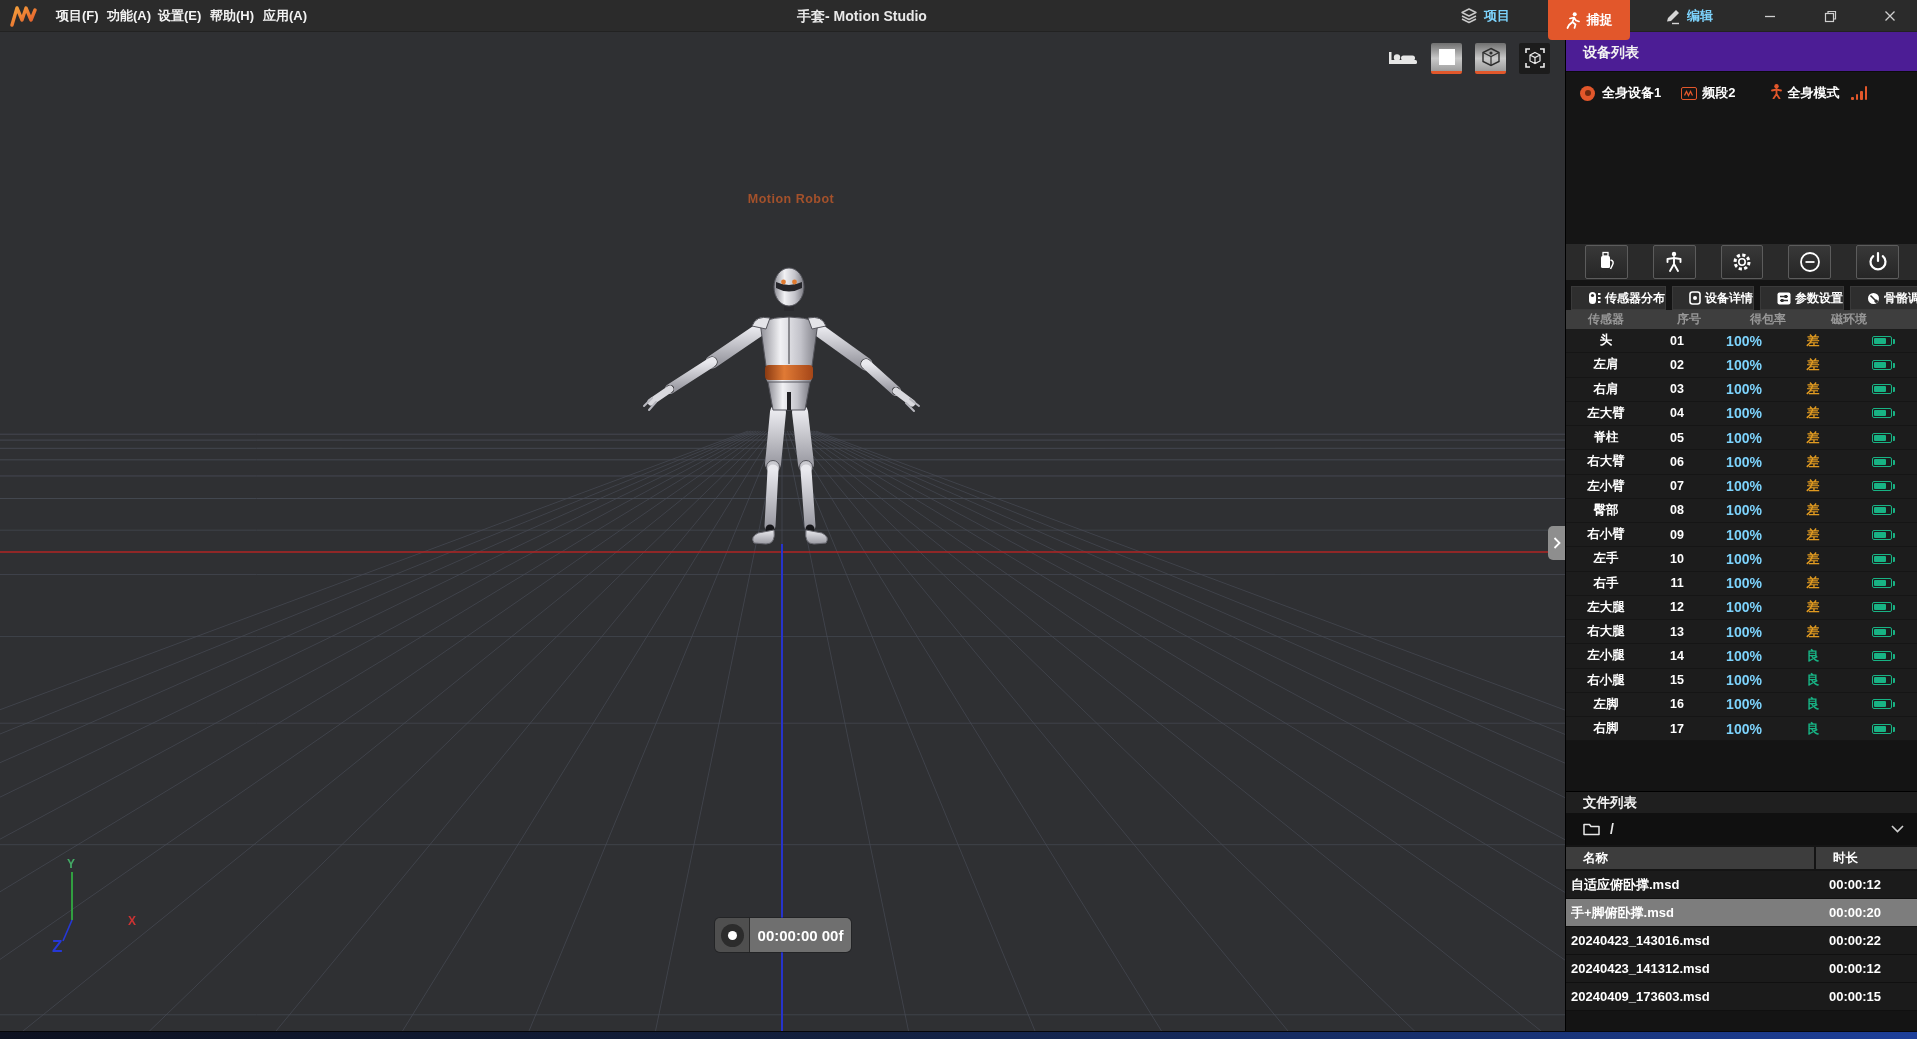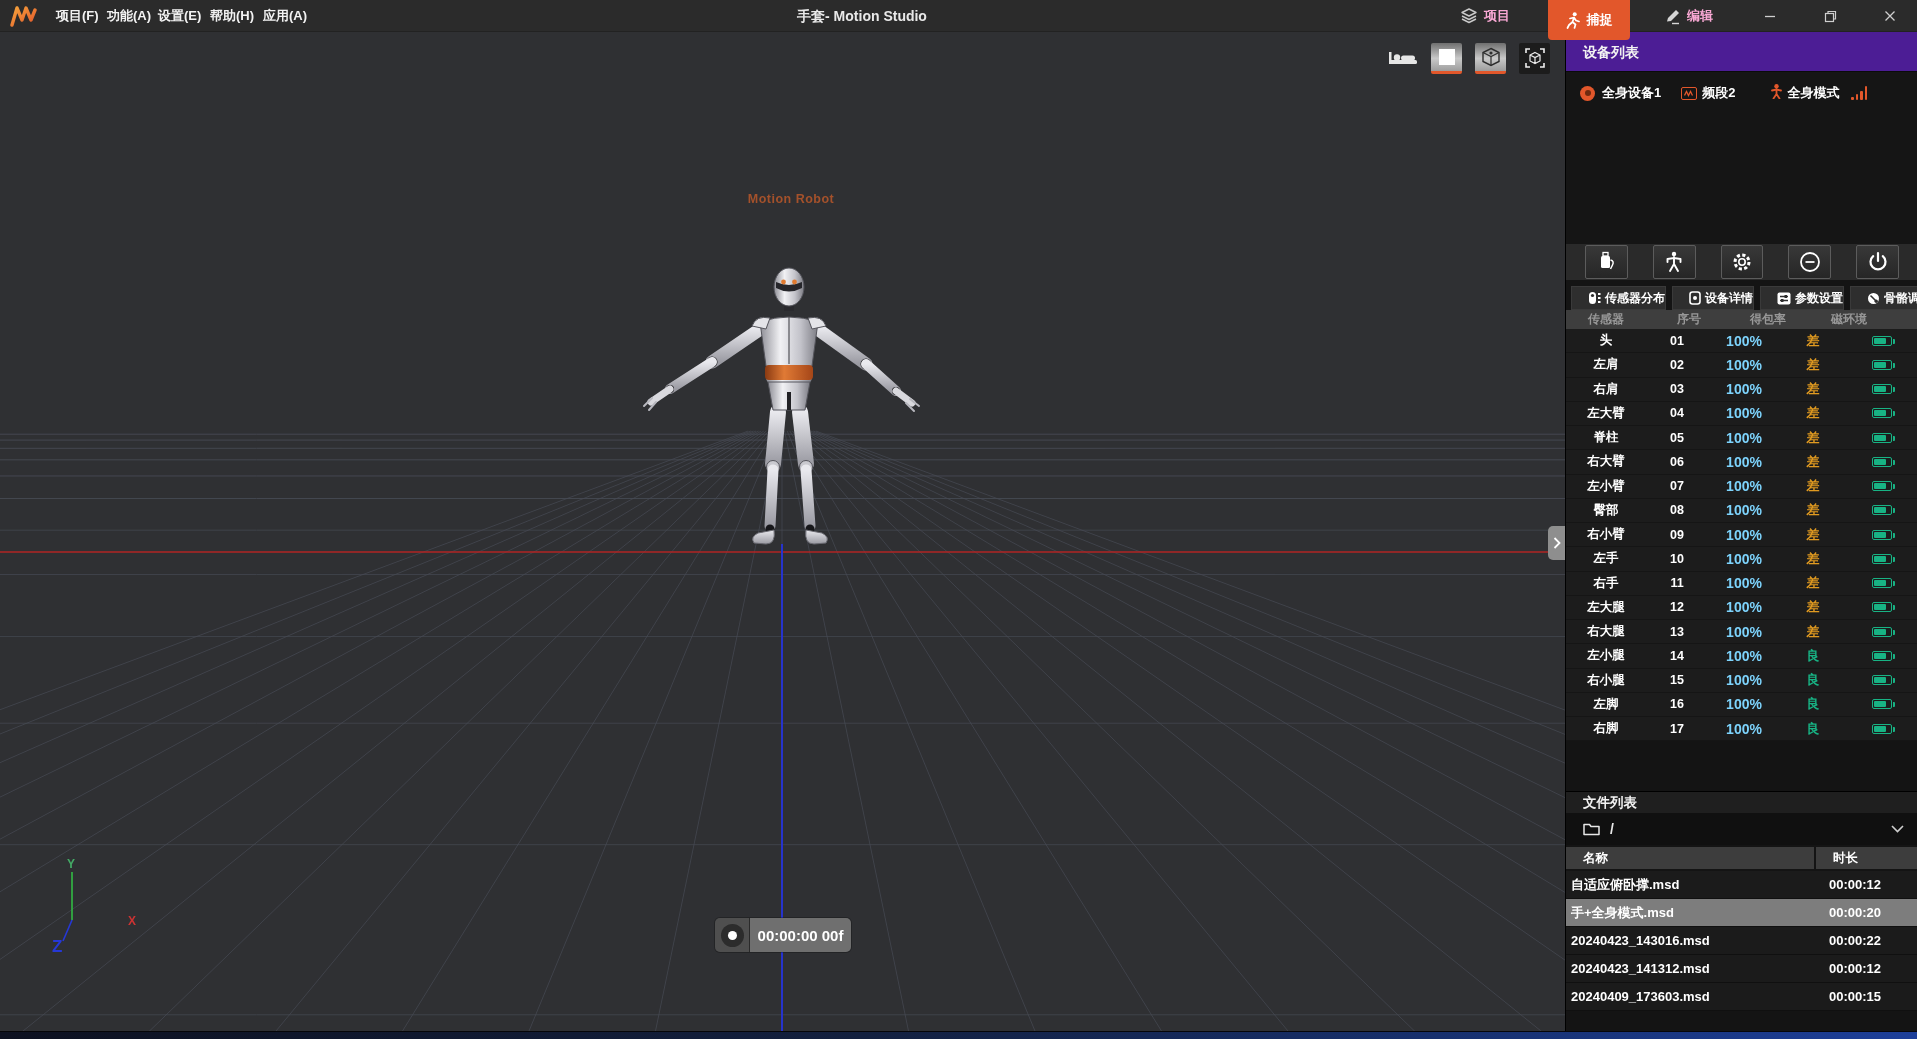--- a/index.html
+++ b/index.html
@@ -5,21 +5,21 @@
   *{margin:0;padding:0;box-sizing:border-box;}
   html,body{background:#000;}
   body{font-family:"Liberation Sans","DejaVu Sans",sans-serif;}
   .app{position:relative;width:1917px;height:1039px;background:#141414;overflow:hidden;}
 
   
   .topbar{position:absolute;left:0;top:0;width:1917px;height:32px;background:#2b2b2b;border-bottom:1px solid #222;z-index:40;}
   .logo{position:absolute;left:10px;top:4px;width:28px;height:24px;}
   .menu-item{position:absolute;top:0;height:32px;line-height:32px;color:#f2f2f2;font-size:13px;font-weight:700;padding:0 6px;cursor:default;}
   .win-title{position:absolute;left:862px;top:0;height:32px;line-height:32px;transform:translateX(-50%);color:#e9e9e9;font-size:14px;font-weight:700;white-space:nowrap;}
-  .mode-tab{position:absolute;top:0;height:32px;display:flex;align-items:center;gap:6px;color:#f9a8d4;font-size:13px;font-weight:700;}
+  .mode-tab{position:absolute;top:0;height:32px;display:flex;align-items:center;gap:6px;color:#7dd3fc;font-size:13px;font-weight:700;}
   .mode-tab.active{background:#e2572b;color:#fff;height:40px;border-radius:0 0 4px 4px;z-index:41;justify-content:center;}
   .winbtn{position:absolute;top:0;width:34px;height:32px;display:flex;align-items:center;justify-content:center;}
 
   
   .viewport{position:absolute;left:0;top:32px;width:1565px;height:999px;background:#2f3033;overflow:hidden;}
   .robot-label{position:absolute;left:791px;top:160px;transform:translateX(-50%);color:#a4512b;font-size:12.5px;font-weight:700;letter-spacing:.5px;}
   .vp-tools{position:absolute;left:1388px;top:10px;height:32px;display:flex;align-items:center;gap:13px;}
   .vp-btn{width:31px;height:31px;display:flex;align-items:center;justify-content:center;border-radius:2px;}
   .vp-btn.lit{background:linear-gradient(180deg,#6f6f6f,#c9c9c9 55%,#9d9d9d);border-bottom:3px solid #e2572b;}
   .vp-btn.dark{background:#1c1c1c;}
@@ -584,21 +584,21 @@
       <div class="f-th" style="width:248px">名称</div>
       <div style="width:2px;background:#141414"></div>
       <div class="f-th" style="flex:1">时长</div>
     </div>
     <div class="f-rows">
         <div class="f-row">
           <span class="f-name">自适应俯卧撑.msd</span>
           <span class="f-dur">00:00:12</span>
         </div>
         <div class="f-row selected">
-          <span class="f-name">手+全身模式.msd</span>
+          <span class="f-name">手+脚俯卧撑.msd</span>
           <span class="f-dur">00:00:20</span>
         </div>
         <div class="f-row">
           <span class="f-name">20240423_143016.msd</span>
           <span class="f-dur">00:00:22</span>
         </div>
         <div class="f-row">
           <span class="f-name">20240423_141312.msd</span>
           <span class="f-dur">00:00:12</span>
         </div>

